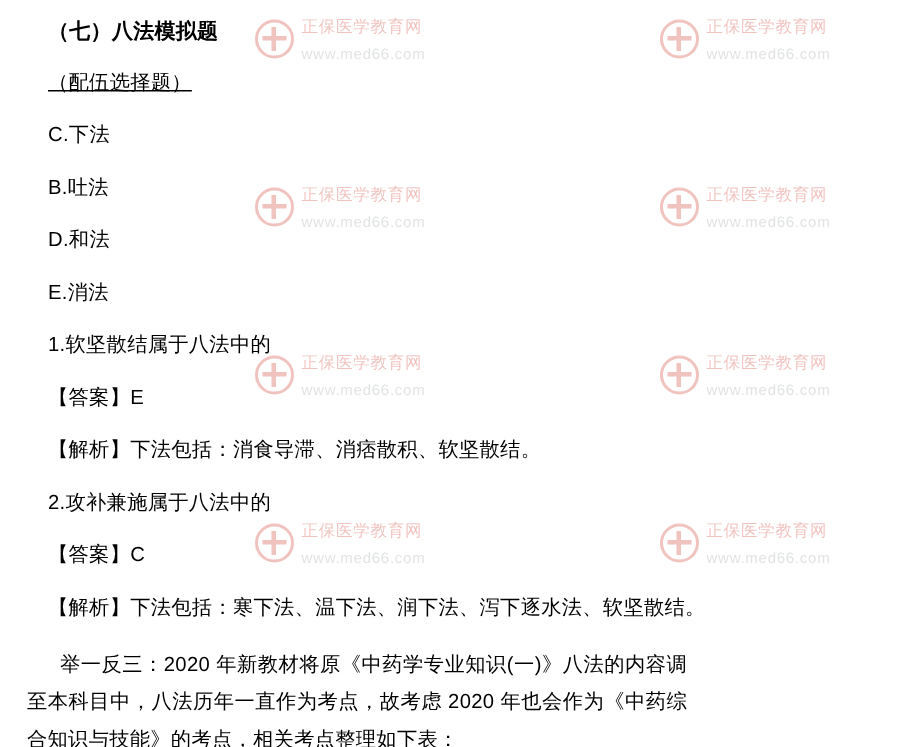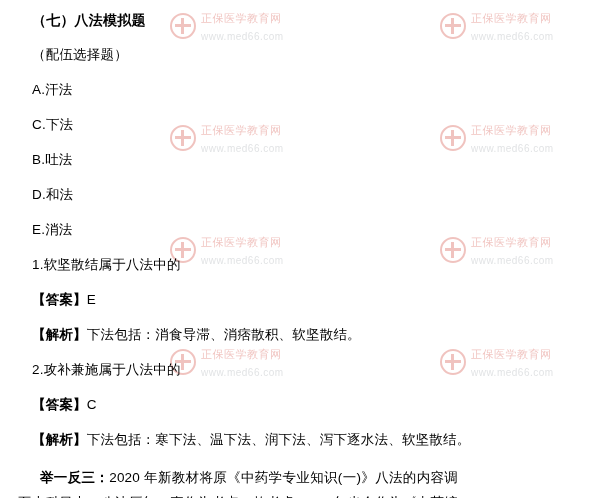--- a/index.html
+++ b/index.html
@@ -30,26 +30,27 @@
     white-space: nowrap;
     letter-spacing: 0.2px;
   }
   .title {
     font-weight: bold;
     padding-left: 14px;
     font-size: 14px;
   }
   .indent1 {
     padding-left: 14px;
+    text-decoration: underline;
   }
   .indent2 {
     padding-left: 14px;
   }
   .bold {
-    font-weight: bold;
+    font-weight: normal;
   }
   .para {
     font-size: 13.5px;
     line-height: 25px;
     margin: 0;
     text-align: justify;
     letter-spacing: 0.2px;
   }
   .para .first {
     padding-left: 22px;
@@ -172,21 +173,20 @@
     </span>
   </div>
 </div>
 
 <div class="page">
 
   <p class="line title">（七）八法模拟题</p>
 
   <p class="line indent1">（配伍选择题）</p>
 
-  <p class="line indent2">A.汗法</p>
   <p class="line indent2">C.下法</p>
   <p class="line indent2">B.吐法</p>
   <p class="line indent2">D.和法</p>
   <p class="line indent2">E.消法</p>
 
   <p class="line indent2">1.软坚散结属于八法中的</p>
   <p class="line indent2"><span class="bold">【答案】</span><span>E</span></p>
   <p class="line indent2"><span class="bold">【解析】</span><span>下法包括：消食导滞、消痞散积、软坚散结。</span></p>
 
   <p class="line indent2">2.攻补兼施属于八法中的</p>

